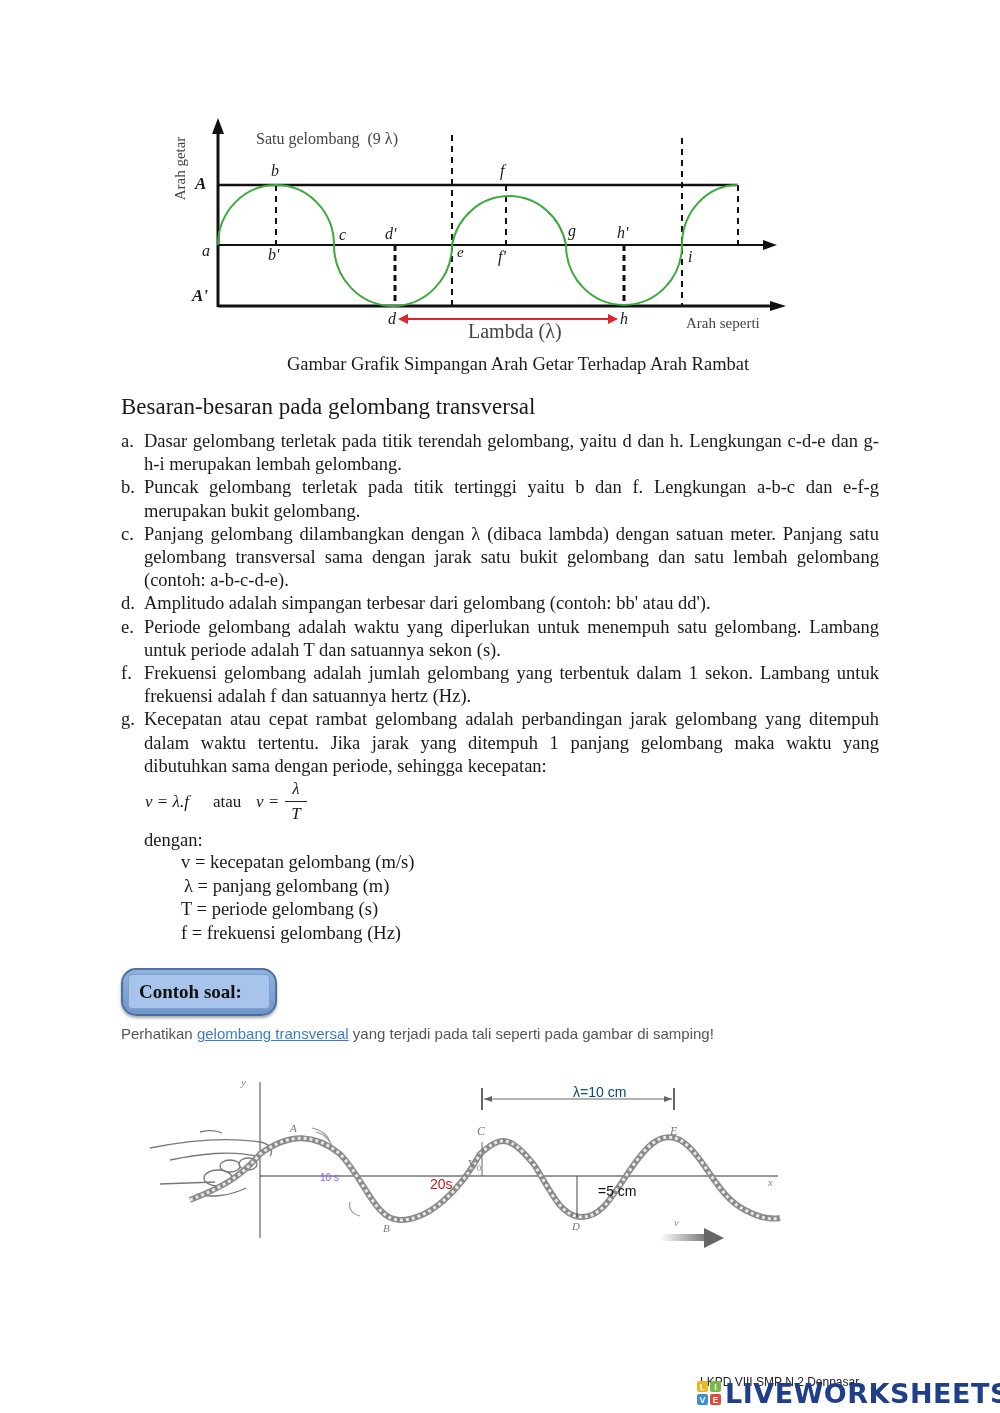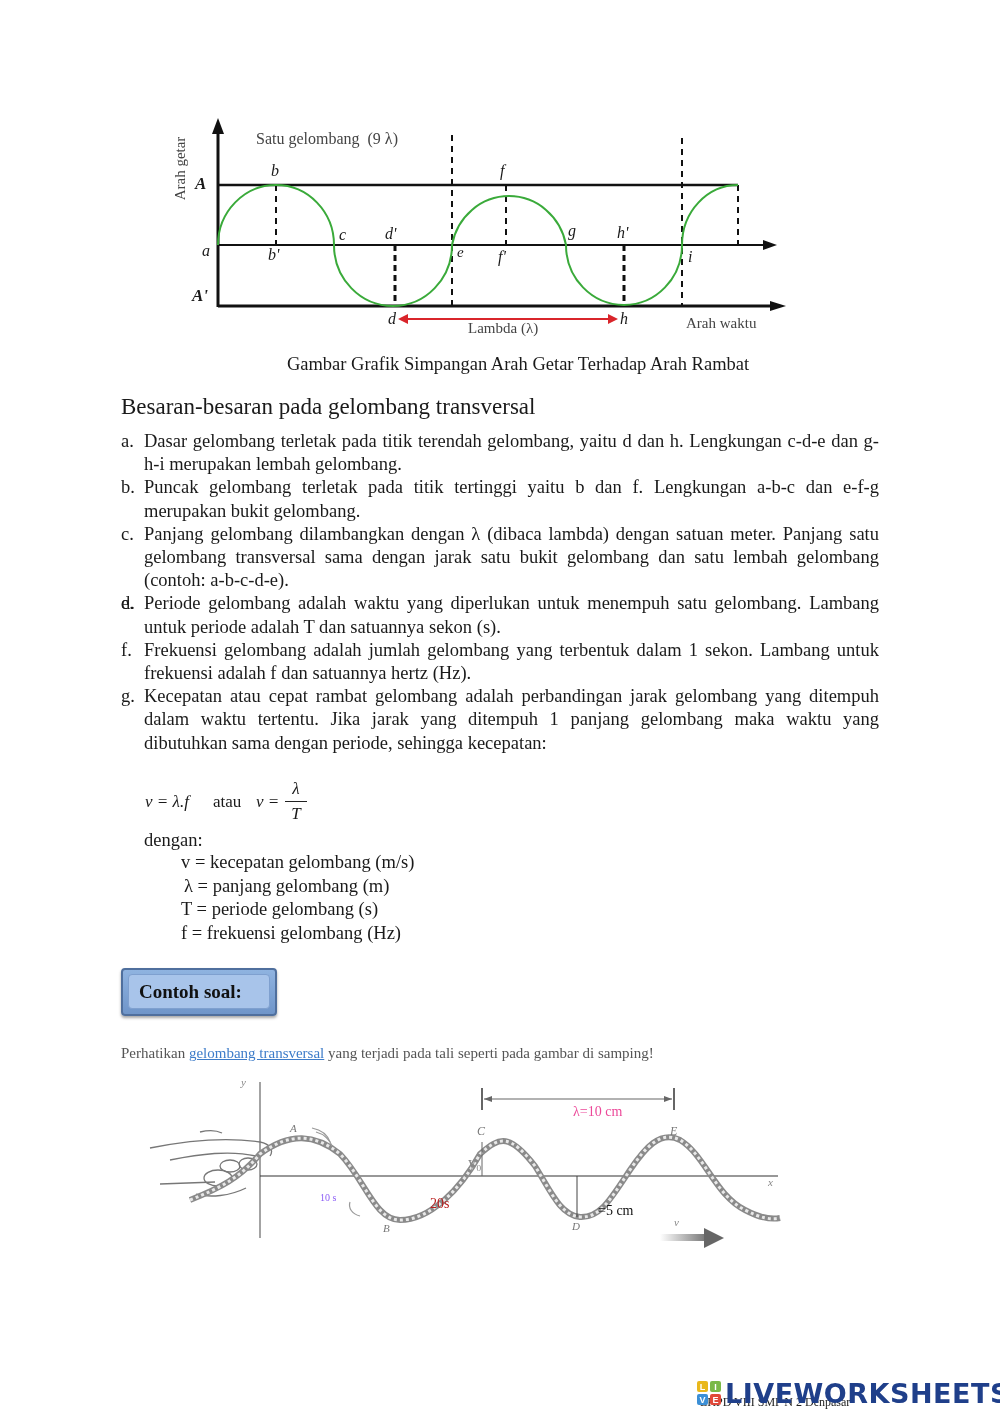--- a/index.html
+++ b/index.html
@@ -1,33 +1,33 @@
 <!DOCTYPE html>
 <html><head>
 <meta charset="utf-8">
 <style>
   html, body { margin:0; padding:0; background:#ffffff; }
   body { width:1000px; height:1413px; position:relative; overflow:hidden; font-family:"Liberation Serif", serif; color:#1a1a1a; }
   .abs { position:absolute; }
   .serif { font-family:"Liberation Serif", serif; }
-  .sans { font-family:Liberation Serif, serif;margin-top:20px; }
+  .sans { font-family:Liberation Sans, sans-serif; }
   .fig1 { left:160px; top:110px; width:640px; height:235px; }
   .caption { left:0; width:1036px; top:354px; text-align:center; font-size:18.5px; }
   .heading { left:121px; top:394px; font-size:23px; }
   .list { left:121px; top:430px; width:758px; font-size:18.5px; line-height:23.2px; }
   .li { position:relative; padding-left:23px; text-align:justify; text-align-last:left; }
   .li .mark { position:absolute; left:0; top:0; }
   .formula { left:145px; top:778px; font-size:17px; font-style:italic; height:50px; }
   .formula .frac { position:absolute; left:140px; top:0; text-align:center; width:22px; }
   .formula .num { display:block; height:22px; line-height:22px; }
   .formula .bar { display:block; border-top:1px solid #222; margin:1px 0; }
   .formula .den { display:block; height:22px; line-height:22px; }
   .dengan { left:144px; top:830px; font-size:18.5px; }
   .defs { left:181px; top:851px; font-size:18.5px; line-height:23.5px; }
-  .contoh-btn { left:121px; top:968px; width:156px; height:48px; box-sizing:border-box; border-radius:4px;
+  .contoh-btn { left:121px; top:968px; width:156px; height:48px; box-sizing:border-box; border-radius:15px;
     background:linear-gradient(#8fb3e0,#6f95c9); border:2px solid #4f6f9d; box-shadow:0 2px 3px rgba(0,0,0,0.35); }
   .contoh-inner { position:absolute; left:5px; top:4px; right:5px; bottom:5px; border-radius:4px; background:#a8c4ea; border:1px solid #7fa0cf;
     font-family:"Liberation Serif", serif; font-weight:bold; font-size:19px; line-height:34px; padding-left:10px; color:#111; }
   .perhatikan { left:121px; top:1025px; font-size:15px; color:#555; }
   .perhatikan a { color:#3d7cc9; text-decoration:underline; }
   .fig2 { left:140px; top:1070px; width:660px; height:190px; }
   .footer { left:700px; top:1375px; font-size:12px; color:#222; }
   .logo { left:697px; top:1378px; height:30px; display:flex; align-items:center; }
   .logo-grid { display:grid; grid-template-columns:11px 11px; grid-template-rows:11px 11px; gap:2px; margin-right:4px; }
   .logo-grid span { font-family:"Liberation Sans", sans-serif; font-weight:bold; font-size:9px; color:#fff; display:flex; align-items:center; justify-content:center; border-radius:2px; }
@@ -79,32 +79,32 @@
   <span class="abs serif" style="left:179px;top:116px;font-size:16px;font-style:italic;">c</span>
   <span class="abs serif" style="left:225px;top:115px;font-size:16px;font-style:italic;">d'</span>
   <span class="abs serif" style="left:228px;top:200px;font-size:16px;font-style:italic;">d</span>
   <span class="abs serif" style="left:297px;top:134px;font-size:15px;font-style:italic;">e</span>
   <span class="abs serif" style="left:340px;top:52px;font-size:16px;font-style:italic;">f</span>
   <span class="abs serif" style="left:338px;top:138px;font-size:16px;font-style:italic;">f'</span>
   <span class="abs serif" style="left:408px;top:112px;font-size:16px;font-style:italic;">g</span>
   <span class="abs serif" style="left:457px;top:114px;font-size:16px;font-style:italic;">h'</span>
   <span class="abs serif" style="left:460px;top:200px;font-size:16px;font-style:italic;">h</span>
   <span class="abs serif" style="left:528px;top:138px;font-size:16px;font-style:italic;">i</span>
-  <span class="abs serif" style="left:308px;top:210px;font-size:15px;color:#444;">Lambda (λ)</span>
-  <span class="abs serif" style="left:526px;top:205px;font-size:15px;color:#444;">Arah waktu</span>
+  <span class="abs serif" style="left:308px;top:210px;font-size:20px;color:#444;">Lambda (λ)</span>
+  <span class="abs serif" style="left:526px;top:205px;font-size:15px;color:#444;">Arah seperti</span>
 </div>
 
 <div class="abs caption">Gambar Grafik Simpangan Arah Getar Terhadap Arah Rambat</div>
 <div class="abs heading">Besaran-besaran pada gelombang transversal</div>
 
 <div class="abs list">
   <div class="li"><span class="mark">a.</span><span>Dasar gelombang terletak pada titik terendah gelombang, yaitu d dan h. Lengkungan c-d-e dan g-h-i merupakan lembah gelombang.</span></div>
   <div class="li"><span class="mark">b.</span><span>Puncak gelombang terletak pada titik tertinggi yaitu b dan f. Lengkungan a-b-c dan e-f-g merupakan bukit gelombang.</span></div>
   <div class="li"><span class="mark">c.</span><span>Panjang gelombang dilambangkan dengan λ (dibaca lambda) dengan satuan meter. Panjang satu gelombang transversal sama dengan jarak satu bukit gelombang dan satu lembah gelombang (contoh: a-b-c-d-e).</span></div>
-  <div class="li"><span class="mark">d.</span></div>
+  <div class="li"><span class="mark">d.</span><span>Amplitudo adalah simpangan terbesar dari gelombang (contoh: bb' atau dd').</span></div>
   <div class="li"><span class="mark">e.</span><span>Periode gelombang adalah waktu yang diperlukan untuk menempuh satu gelombang. Lambang untuk periode adalah T dan satuannya sekon (s).</span></div>
   <div class="li"><span class="mark">f.</span><span>Frekuensi gelombang adalah jumlah gelombang yang terbentuk dalam 1 sekon. Lambang untuk frekuensi adalah f dan satuannya hertz (Hz).</span></div>
   <div class="li"><span class="mark">g.</span><span>Kecepatan atau cepat rambat gelombang adalah perbandingan jarak gelombang yang ditempuh dalam waktu tertentu. Jika jarak yang ditempuh 1 panjang gelombang maka waktu yang dibutuhkan sama dengan periode, sehingga kecepatan:</span></div>
 </div>
 
 <div class="abs formula serif">
   <span class="abs" style="left:0;top:14px;white-space:pre;">v = λ.f</span>
   <span class="abs" style="left:68px;top:14px;font-style:normal;">atau</span>
   <span class="abs" style="left:111px;top:14px;white-space:pre;">v =</span>
   <span class="frac">
@@ -175,21 +175,21 @@
     <polygon points="564,158 584,168 564,178" fill="#666"></polygon>
   </svg>
   <span class="abs serif" style="left:101px;top:6px;font-size:11px;font-style:italic;color:#888;">y</span>
   <span class="abs serif" style="left:628px;top:106px;font-size:11px;font-style:italic;color:#888;">x</span>
   <span class="abs serif" style="left:150px;top:52px;font-size:11px;font-style:italic;color:#777;">A</span>
   <span class="abs serif" style="left:243px;top:152px;font-size:11px;font-style:italic;color:#777;">B</span>
   <span class="abs serif" style="left:337px;top:54px;font-size:12px;font-style:italic;color:#777;">C</span>
   <span class="abs serif" style="left:432px;top:150px;font-size:11px;font-style:italic;color:#777;">D</span>
   <span class="abs serif" style="left:530px;top:54px;font-size:12px;font-style:italic;color:#777;">E</span>
   <span class="abs serif" style="left:328px;top:84px;font-size:16px;color:#888;">y₀</span>
-  <span class="abs sans" style="left:433px;top:14px;font-size:14px;color:#ec4899;">λ=10 cm</span>
+  <span class="abs sans" style="left:433px;top:14px;font-size:14px;color:#0c4a6e;">λ=10 cm</span>
   <span class="abs sans" style="left:180px;top:102px;font-size:10px;color:#8b5cf6;">10 s</span>
   <span class="abs sans" style="left:290px;top:106px;font-size:14px;color:#b91c1c;text-align:center;">20s</span>
   <span class="abs sans" style="left:458px;top:113px;font-size:14px;color:#111;">=5 cm</span>
   <span class="abs serif" style="left:534px;top:146px;font-size:11px;font-style:italic;color:#888;">v</span>
 </div>
 
 <div class="abs footer sans">LKPD VIII SMP N 2 Denpasar</div>
 
 <div class="abs logo">
   <div class="logo-grid">

